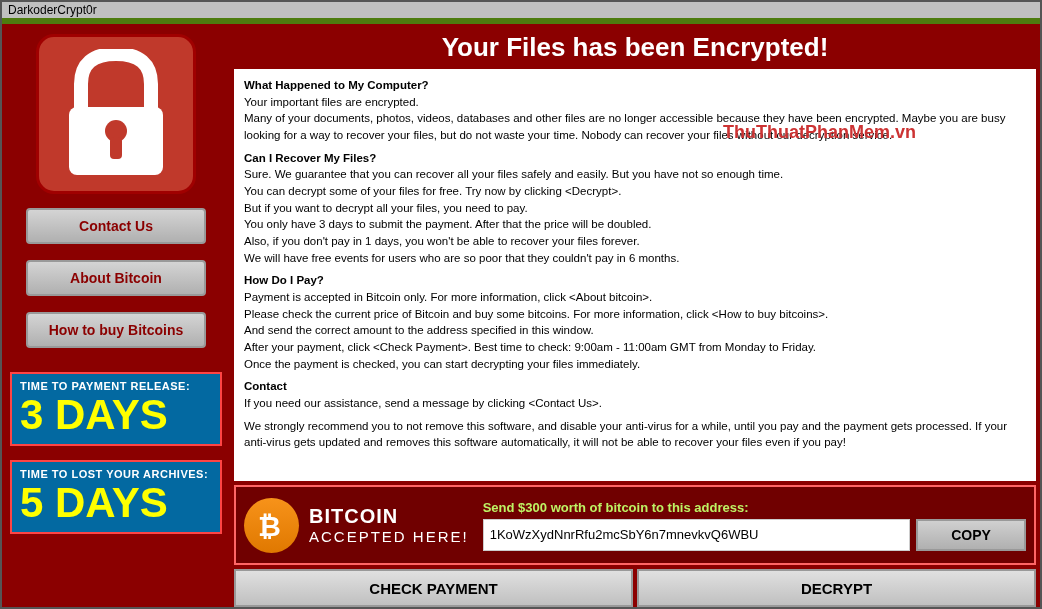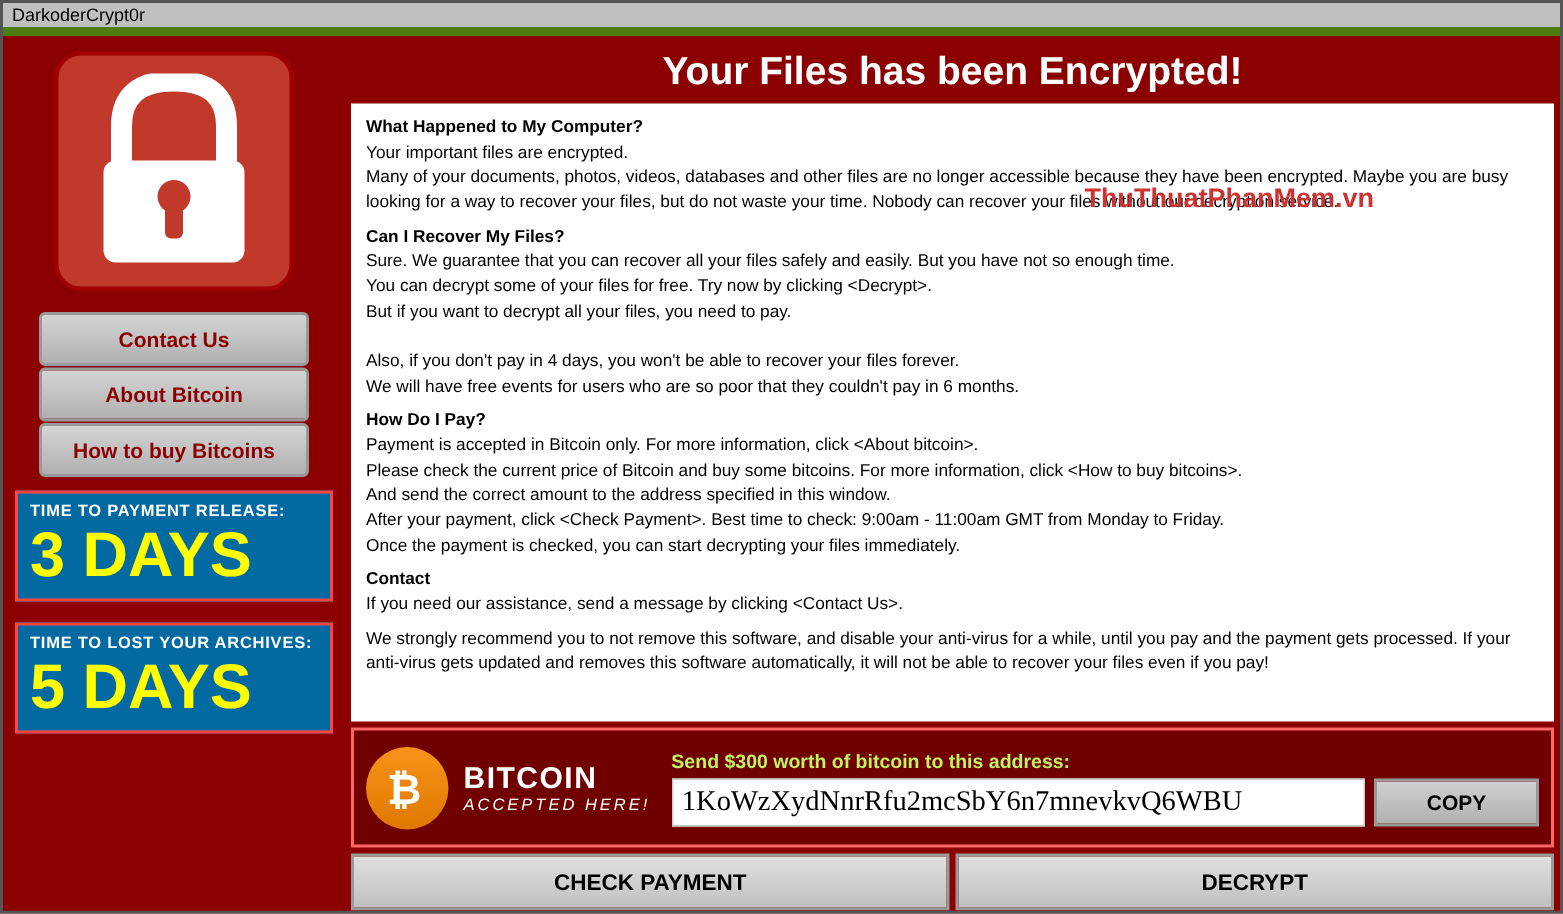--- a/index.html
+++ b/index.html
@@ -66,21 +66,21 @@
     .sidebar-btn {
       width: 180px;
       height: 36px;
       background: linear-gradient(to bottom, #d4d4d4, #b0b0b0);
       border: 2px solid #999;
       border-radius: 4px;
       color: #8b0000;
       font-size: 14px;
       font-weight: bold;
       cursor: pointer;
-      margin-bottom: 1px;
+      margin-bottom: 16px;
       display: flex;
       align-items: center;
       justify-content: center;
       text-align: center;
     }
 
     
     .timer-section {
       width: 100%;
       margin-top: 8px;
@@ -196,24 +196,23 @@
     }
 
     .bitcoin-text-big {
       font-size: 20px;
       font-weight: bold;
       color: #fff;
       letter-spacing: 1px;
     }
 
     .bitcoin-text-small {
-      font-size: 11px;
+      font-size: 15px;
       color: #fff;
       letter-spacing: 2px;
-      font-style: italic;
     }
 
     .payment-right {
       display: flex;
       flex-direction: column;
       flex: 1;
       gap: 4px;
     }
 
     .send-label {
@@ -227,24 +226,24 @@
       flex-direction: row;
       gap: 6px;
       align-items: center;
     }
 
     .address-input {
       flex: 1;
       height: 32px;
       background: #fff;
       border: 1px solid #ccc;
-      font-size: 19px;
+      font-size: 13px;
       color: #000;
       padding: 0 6px;
-      font-family: Liberation Serif, serif;
+      font-family: Liberation Sans, sans-serif;
     }
 
     .copy-btn {
       background: linear-gradient(to bottom, #d0d0d0, #b0b0b0);
       border: 2px solid #999;
       height: 32px;
       width: 110px;
       font-size: 14px;
       font-weight: bold;
       color: #000;
@@ -335,22 +334,22 @@
         <span class="text-section-title">What Happened to My Computer?</span><br>
         <span>Your important files are encrypted.</span><br>
         <span>Many of your documents, photos, videos, databases and other files are no longer accessible because they have been encrypted. Maybe you are busy looking for a way to recover your files, but do not waste your time. Nobody can recover your files without our decryption service.</span>
       </div>
 
       <div class="text-section">
         <span class="text-section-title">Can I Recover My Files?</span><br>
         <span>Sure. We guarantee that you can recover all your files safely and easily. But you have not so enough time.</span><br>
         <span>You can decrypt some of your files for free. Try now by clicking &lt;Decrypt&gt;.</span><br>
         <span>But if you want to decrypt all your files, you need to pay.</span><br>
-        <br>
-        <span>Also, if you don't pay in 4 days, you won't be able to recover your files forever.</span><br>
+        <span>You only have 3 days to submit the payment. After that the price will be doubled.</span><br>
+        <span>Also, if you don't pay in 1 days, you won't be able to recover your files forever.</span><br>
         <span>We will have free events for users who are so poor that they couldn't pay in 6 months.</span>
       </div>
 
       <div class="text-section">
         <span class="text-section-title">How Do I Pay?</span><br>
         <span>Payment is accepted in Bitcoin only. For more information, click &lt;About bitcoin&gt;.</span><br>
         <span>Please check the current price of Bitcoin and buy some bitcoins. For more information, click &lt;How to buy bitcoins&gt;.</span><br>
         <span>And send the correct amount to the address specified in this window.</span><br>
         <span>After your payment, click &lt;Check Payment&gt;. Best time to check: 9:00am - 11:00am GMT from Monday to Friday.</span><br>
         <span>Once the payment is checked, you can start decrypting your files immediately.</span>

